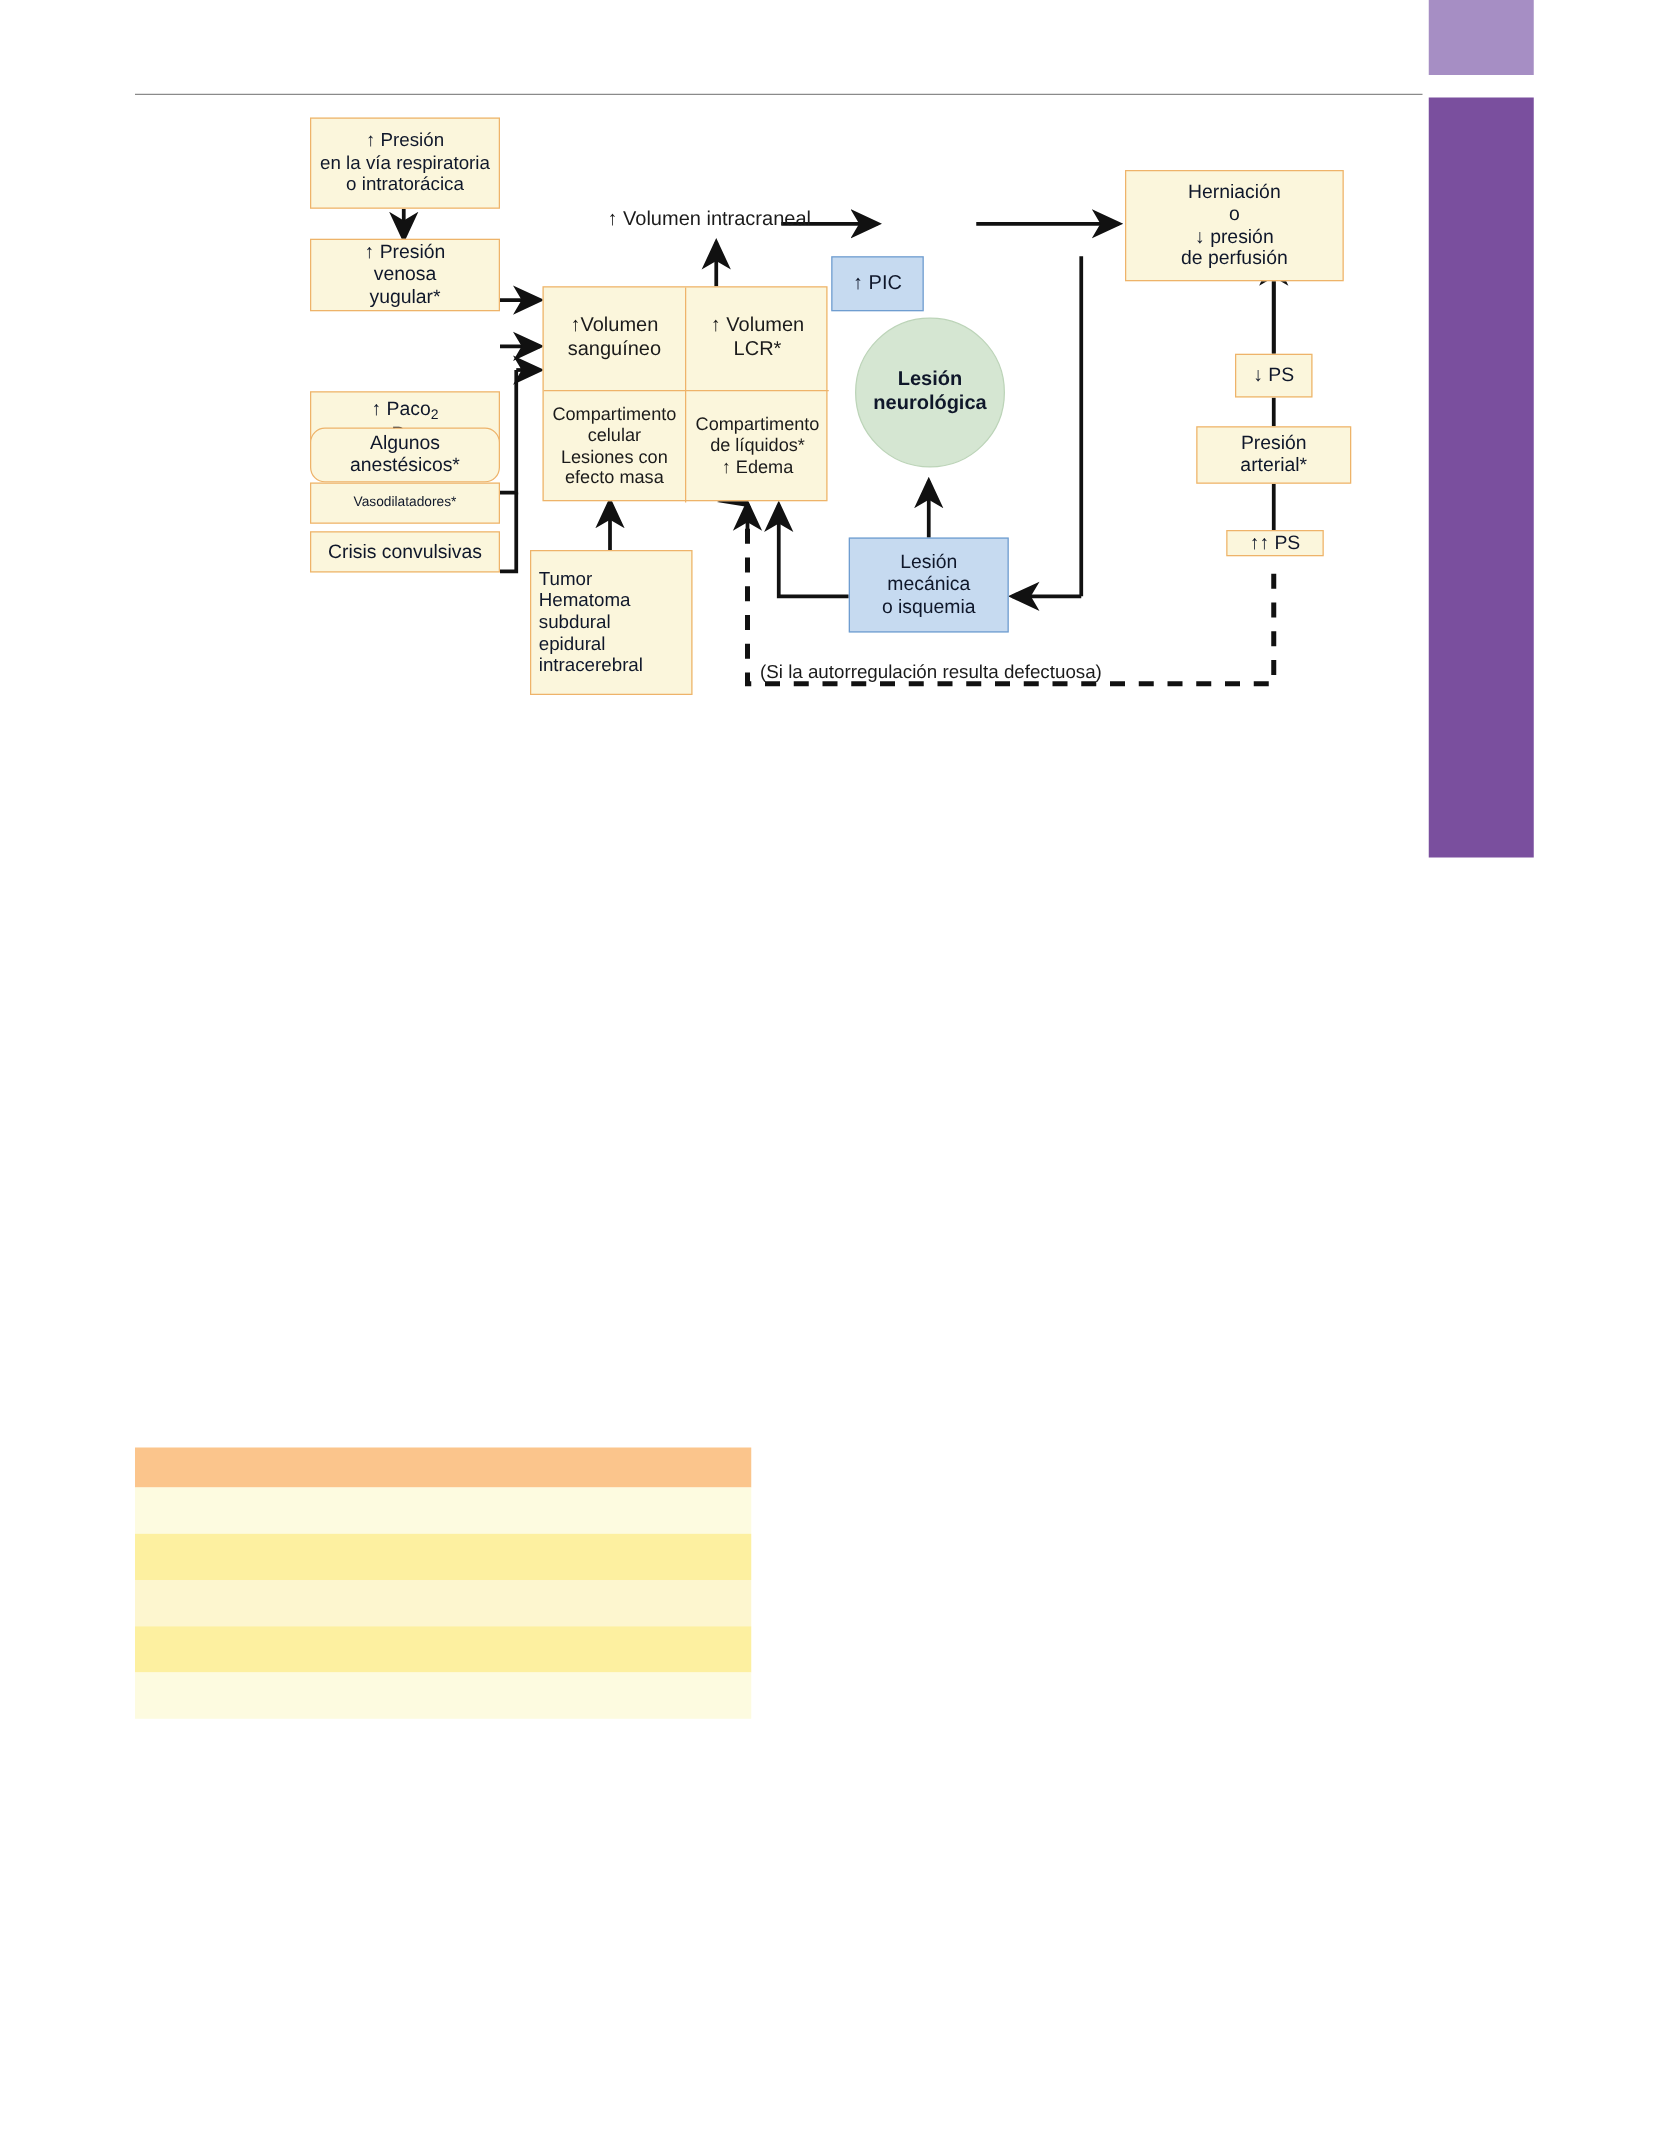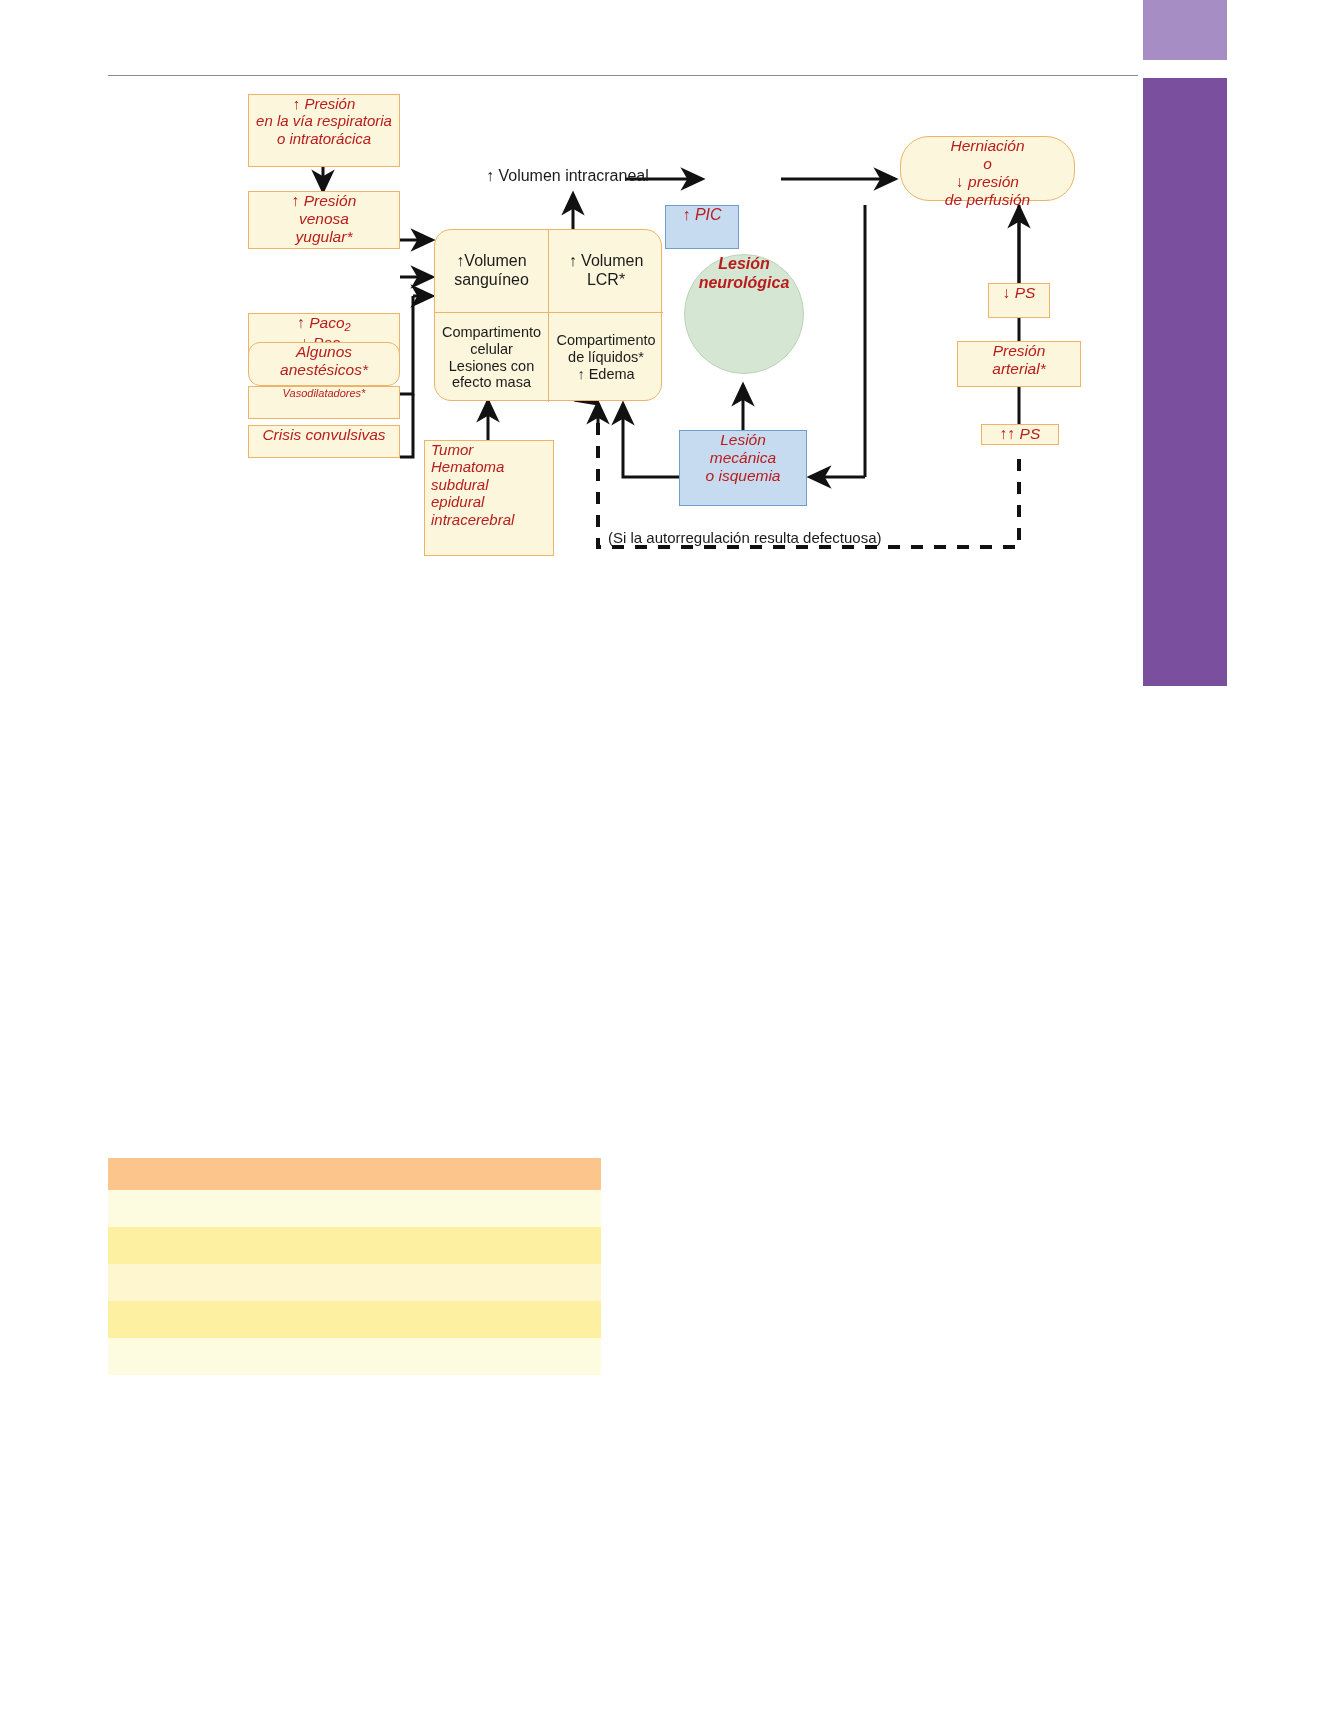--- a/index.html
+++ b/index.html
@@ -29,26 +29,25 @@
   .sw-a{height:37px;background:#fdfbe0;}
   .sw-b{height:37px;background:#fdf0a0;}
   .sw-c{height:37px;background:#fdf6cf;}
 
   
   #diagram{position:absolute;left:0;top:0;width:1338px;height:700px;}
   #wires{position:absolute;left:0;top:0;width:1338px;height:700px;}
 
   .node{
     position:absolute;box-sizing:border-box;
-    display:flex;flex-direction:column;align-items:center;
+    display:flex;flex-direction:column;align-items:center;justify-content:center;
     text-align:center;
-    color:#b91c1c;
+    color:#0f172a;
     line-height:1.16;
     white-space:pre-line;
-    font-style:italic;
   }
   .cream{background:#fbf6dc;border:1px solid #eeb36a;}
   .blue {background:#c6daf0;border:1px solid #6f9dd0;}
   .green-circle{
     background:#d5e6d2;border:1px solid #bcd4b8;border-radius:50%;
     font-weight:bold;
   }
   .grid-box{
     position:absolute;box-sizing:border-box;
     background:#fbf6dc;border:1px solid #eeb36a;
@@ -155,21 +154,21 @@
   </div>
 
   <div class="node cream" style="left:248px;top:386px;width:152px;height:33px;font-size:11px;">
     <span>Vasodilatadores*</span>
   </div>
 
   <div class="node cream" style="left:248px;top:425px;width:152px;height:33px;font-size:15.5px;">
     <span>Crisis convulsivas</span>
   </div>
 
-  <div class="grid-box" style="left:434px;top:229px;width:228px;height:172px;border-radius:17px;">
+  <div class="grid-box" style="left:434px;top:229px;width:228px;height:172px;">
     <div class="grid-div-v" style="left:113px;top:0;height:172px;"></div>
     <div class="grid-div-h" style="left:0;top:82px;width:228px;"></div>
 
     <div class="grid-cell" style="left:0;top:0;width:113px;height:82px;font-size:16px;">
       <span>↑Volumen
 sanguíneo</span>
     </div>
     <div class="grid-cell" style="left:114px;top:0;width:114px;height:82px;font-size:16px;">
       <span>↑ Volumen
 LCR*</span>
@@ -196,21 +195,21 @@
 Hematoma
    subdural
    epidural
    intracerebral</span>
   </div>
 
   <div class="node blue" style="left:665px;top:157px;width:74px;height:44px;font-size:16px;margin-top:48px;">
     <span>↑ PIC</span>
   </div>
 
-  <div class="node cream" style="left:900px;top:136px;width:175px;height:65px;font-size:15.5px;border-radius:29px;">
+  <div class="node cream" style="left:900px;top:136px;width:175px;height:89px;font-size:15.5px;">
     <span>Herniación
 o
 ↓  presión
 de perfusión</span>
   </div>
 
   <div class="node green-circle" style="left:684px;top:254px;width:120px;height:120px;font-size:16px;">
     <span>Lesión
 neurológica</span>
   </div>

